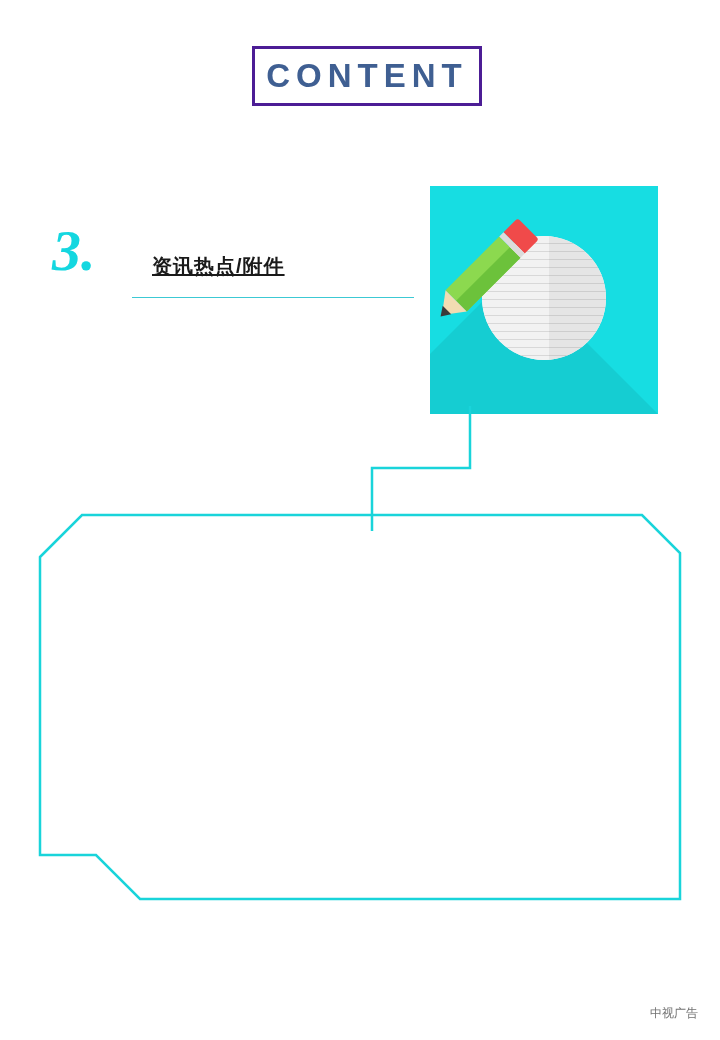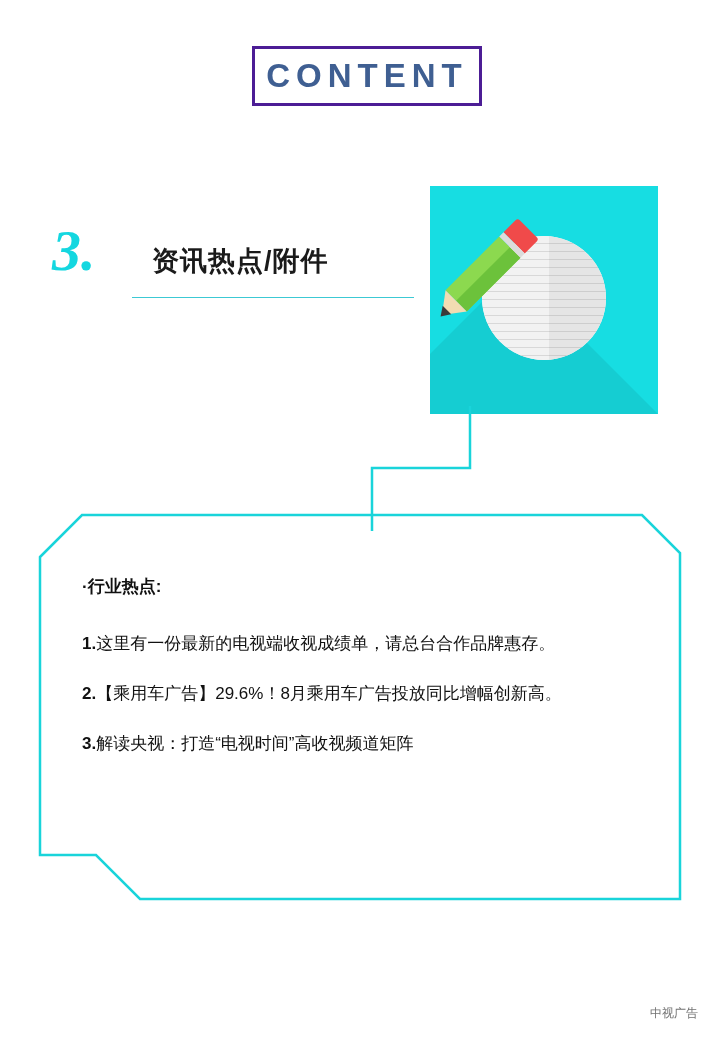--- a/index.html
+++ b/index.html
@@ -45,25 +45,26 @@
     font-size: 58px;
     font-weight: bold;
     font-style: italic;
     color: #14d7e0;
     font-family: "Liberation Serif", serif;
     line-height: 1;
   }
   .section-heading {
     position: absolute;
     left: 152px;
-    top: 243px;
-    font-size: 27px;
+    top: 253px;
+    font-size: 20px;
     font-weight: bold;
     color: #1a1a1a;
     letter-spacing: 1px;
+    text-decoration: underline;
   }
   .heading-rule {
     position: absolute;
     left: 132px;
     top: 297px;
     width: 282px;
     height: 1px;
     background: #3cc9d4;
   }
 
@@ -245,28 +246,15 @@
   <svg width="190" height="125" viewBox="0 0 190 125" fill="none">
     <path d="M100 0 L100 62 L2 62 L2 125" stroke="#19d4da" stroke-width="2.5" fill="none"></path>
   </svg>
 </div>
 
 <div class="body-panel">
   <svg width="644" height="388" viewBox="0 0 644 388" fill="none">
     <path d="M2 44 L44 2 L604 2 L642 40 L642 386 L102 386 L58 342 L2 342 Z" stroke="#19d4da" stroke-width="2.5" fill="none"></path>
   </svg>
 
-  <div class="body-content">
-    <p class="bullet-heading">·行业热点:</p>
-
-    <p class="item">
-      <span class="num">1.</span><span>这里有一份最新的电视端收视成绩单，请总台合作品牌惠存。</span>
-    </p>
-    <p class="item">
-      <span class="num">2.</span><span>【乘用车广告】29.6%！8月乘用车广告投放同比增幅创新高。</span>
-    </p>
-    <p class="item">
-      <span class="num">3.</span><span>解读央视：打造“电视时间”高收视频道矩阵</span>
-    </p>
-  </div>
 </div>
 
 <div class="footer-mark">中视广告</div>
 
 </body></html>

